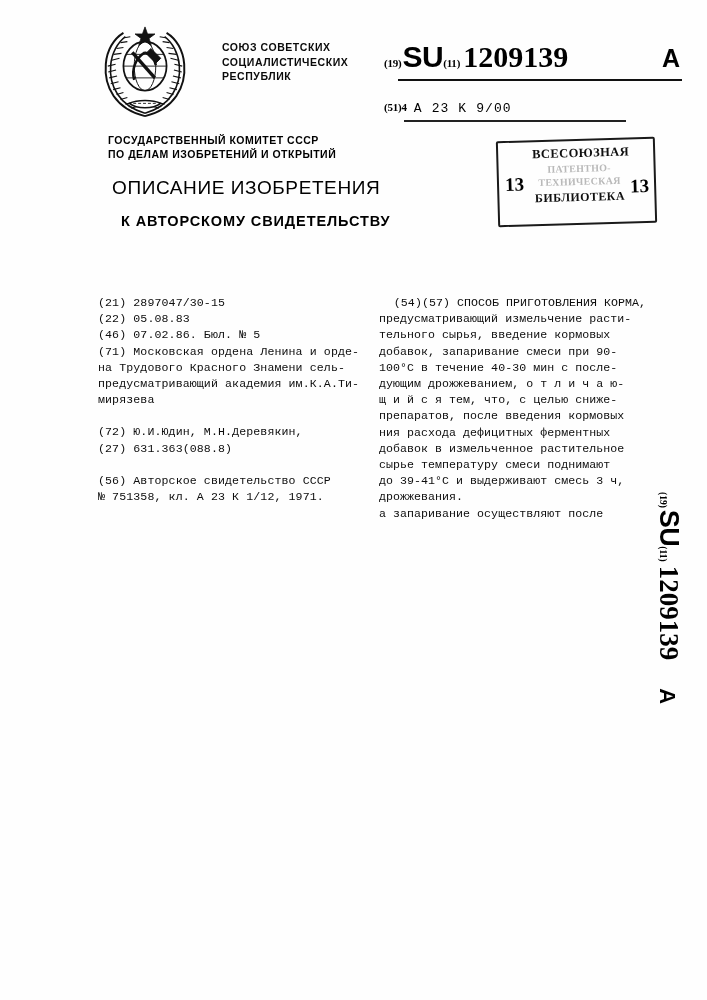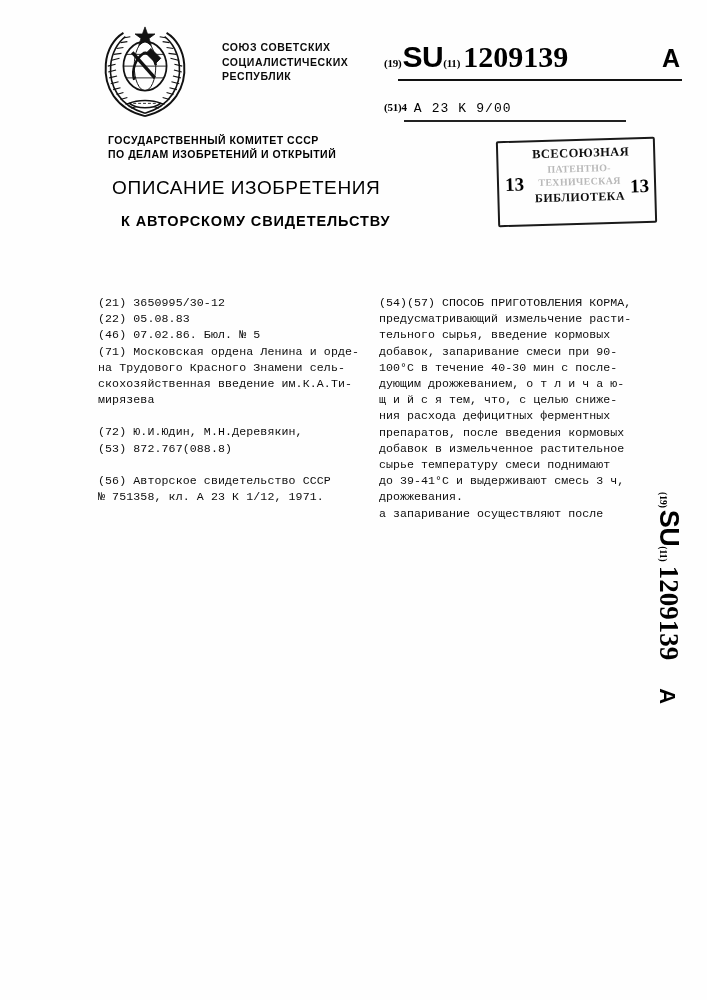--- a/index.html
+++ b/index.html
@@ -229,20 +229,21 @@
     line-height: 16.2px;
     letter-spacing: 0.05px;
     color: #0d0d0d;
   }
   .para { margin: 0; }
   .gap { height: 16px; }
   .abs-title {
     font-family: "Liberation Mono", monospace;
     font-size: 11.6px;
     letter-spacing: 0.05px;
+    text-align: center;
   }
 
   
   .sidebar {
     position: absolute;
     left: 640px;
     top: 492px;
     width: 42px;
     height: 320px;
   }
@@ -358,45 +359,45 @@
     <div class="stamp-13-r">13</div>
     <div class="stamp-lines">
       <div class="st-l1">ВСЕСОЮЗНАЯ</div>
       <div class="st-l2">ПАТЕНТНО-</div>
       <div class="st-l3">ТЕХНИЧЕСКАЯ</div>
       <div class="st-l4">БИБЛИОТЕКА</div>
     </div>
   </div>
 
   <div class="col-left">
-    <div class="para">(21) 3650995/30-12</div>
+    <div class="para">(21) 2897047/30-15</div>
     <div class="para">(22) 05.08.83</div>
     <div class="para">(46) 07.02.86. Бюл. № 5</div>
     <div class="para">(71) Московская ордена Ленина и орде-</div>
     <div class="para">на Трудового Красного Знамени сель-</div>
-    <div class="para">скохозяйственная введение им.К.А.Ти-</div>
+    <div class="para">предусматривающий академия им.К.А.Ти-</div>
     <div class="para">мирязева</div>
     <div class="gap"></div>
     <div class="para">(72) Ю.И.Юдин, М.Н.Деревякин,</div>
-    <div class="para">(53) 872.767(088.8)</div>
+    <div class="para">(27) 631.363(088.8)</div>
     <div class="gap"></div>
     <div class="para">(56) Авторское свидетельство СССР</div>
     <div class="para">№ 751358, кл. А 23 К 1/12, 1971.</div>
   </div>
 
   <div class="col-right">
     <div class="para abs-title">(54)(57) СПОСОБ ПРИГОТОВЛЕНИЯ КОРМА,</div>
     <div class="para">предусматривающий измельчение расти-</div>
     <div class="para">тельного сырья, введение кормовых</div>
     <div class="para">добавок, запаривание смеси при 90-</div>
     <div class="para">100°С в течение 40-30 мин с после-</div>
     <div class="para">дующим дрожжеванием, о т л и ч а ю-</div>
     <div class="para">щ и й с я  тем, что, с целью сниже-</div>
+    <div class="para">препаратов, после введения кормовых</div>
     <div class="para">ния расхода дефицитных ферментных</div>
-    <div class="para">препаратов, после введения кормовых</div>
     <div class="para">добавок в измельченное растительное</div>
     <div class="para">сырье температуру смеси поднимают</div>
     <div class="para">до 39-41°С и выдерживают смесь 3 ч,</div>
     <div class="para">дрожжевания.</div>
     <div class="para">а запаривание осуществляют после</div>
   </div>
 
   <div class="sidebar">
     <div class="side-rot">
       <span class="side-code">(19)</span>

